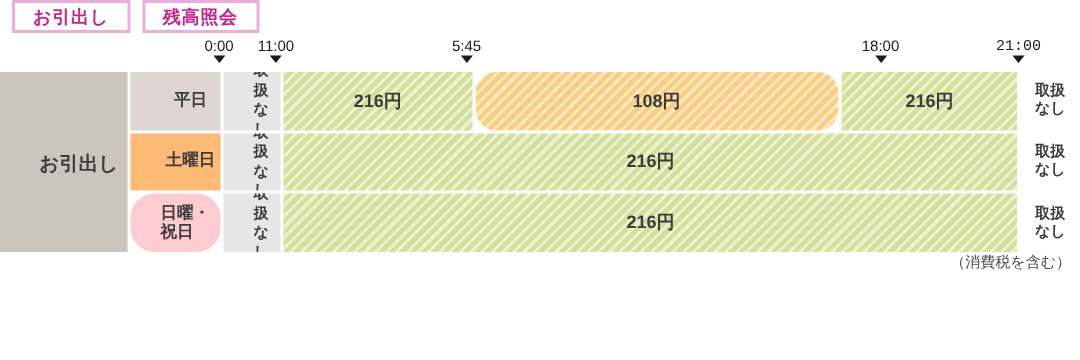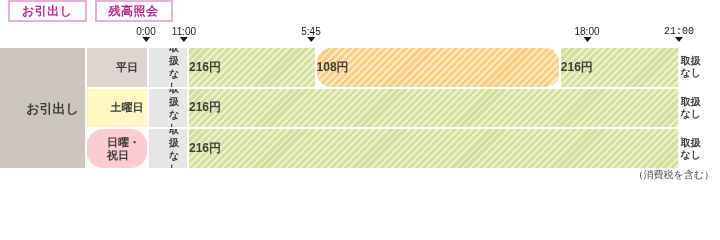--- a/index.html
+++ b/index.html
@@ -83,34 +83,34 @@
     box-sizing:border-box;
     overflow:hidden;
     padding-left:20px;
   }
   .corner{
     grid-column:1;grid-row:1 / span 3;
     background:#ccc5bd;
     font-size:13px;
   }
   .day-weekday{background:#ded5d0;}
-  .day-sat{background:#fef9c3;}
+  .day-sat{background:#fdba74;}
   .day-sun{background:#fcccd1;border-radius:16px;}
   .nosvc-left{background:#e6e6e6;font-size:10px;}
   .nosvc-left span{display:block;}
 
   
   .strip{
     position:relative;
     display:flex;
     background:#ffffff;
   }
   .seg{
     position:relative;
-    display:flex;align-items:center;justify-content:flex-start;
+    display:flex;align-items:center;justify-content:center;
     font-size:12px;font-weight:bold;color:#3c3c3c;
     box-sizing:border-box;
     overflow:hidden;
     text-align:center;
   }
   .seg + .seg{margin-left:2px;}
   .seg-green{
     background-color:#d3e09a;
     background-image:repeating-linear-gradient(135deg,
         rgba(255,255,255,.55) 0px, rgba(255,255,255,.55) 2px,

